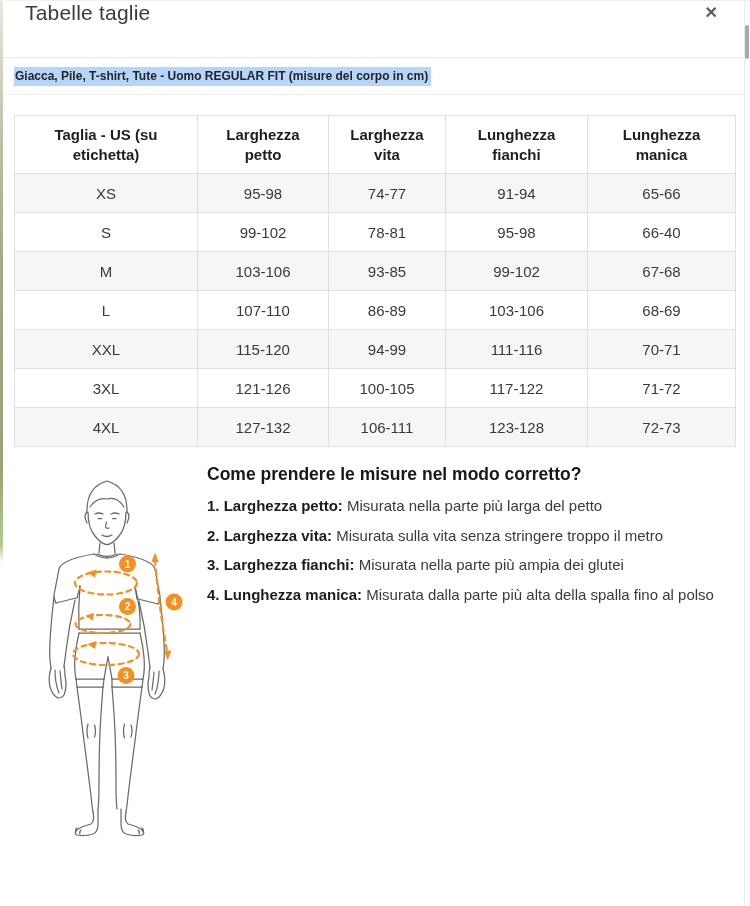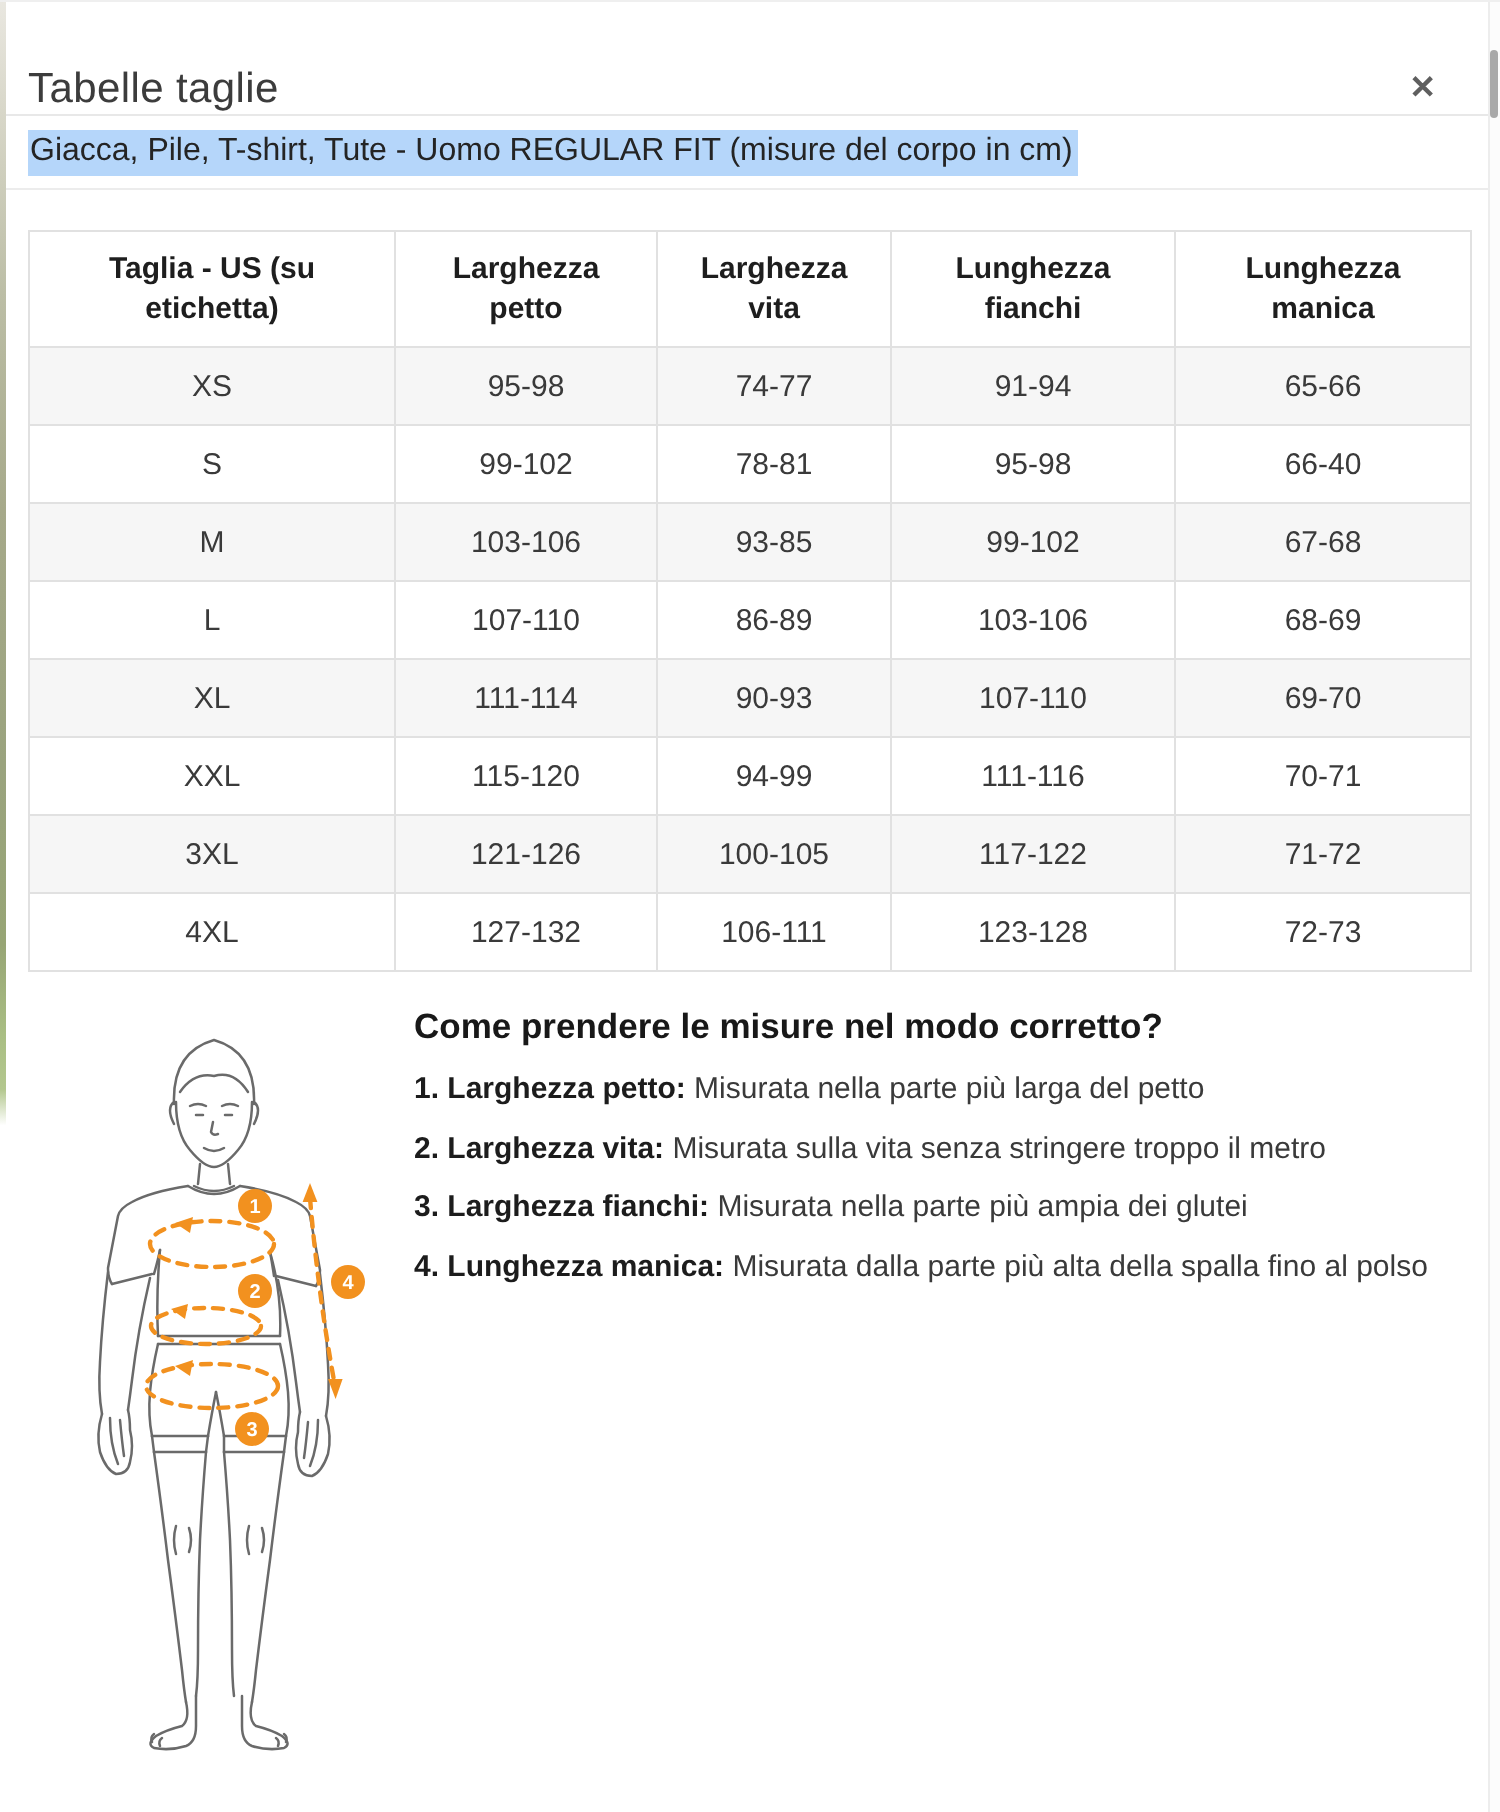--- a/index.html
+++ b/index.html
@@ -13,29 +13,29 @@
       #9aa37e 42%,#97a575 52%,#a9be83 57%,#b3c78e 60%,#ffffff 62%,#ffffff 100%); }
 
   
   .scroll-strip { position:absolute; right:0; top:0; width:6px; height:906px;
     background:#fcfcfc; border-left:1px solid #ededed; }
   .scroll-thumb { position:absolute; right:1px; top:24px; width:4px; height:34px;
     background:#a9a9a9; border-radius:2px; }
 
   .modal { position:absolute; left:3px; top:0; width:741px; height:906px; background:#fff; }
 
-  .modal-header { height:57px; display:flex; align-items:flex-end; justify-content:space-between;
-    padding:0 22px 0 11px; border-bottom:1px solid #e8e8e8; }
+  .modal-header { height:57px; display:flex; align-items:flex-start; justify-content:space-between;
+    padding:0 22px 0 22px; border-bottom:1px solid #e8e8e8; }
   .modal-title { font-size:21px; font-weight:500; color:#3c3c3c; letter-spacing:.2px; }
   .close-btn { background:none; border:none; cursor:pointer; font-size:16px; font-weight:700;
     color:#5f5f5f; line-height:1; padding:4px; }
 
   .subtitle-bar { height:37px; display:flex; align-items:center; padding:0 11px;
     border-bottom:1px solid #ececec; }
-  .subtitle-hl { font-size:16px; font-weight:400; color:#242424;
+  .subtitle-hl { font-size:12px; font-weight:700; color:#242424;
     background:#b5d6fa; padding:2px 3px 3px 1px; }
 
   table.size-table { border-collapse:collapse; table-layout:fixed; width:721px;
     margin:20px 0 0 11px; font-size:15px; }
   table.size-table th, table.size-table td { border:1px solid #e1e1e1; text-align:center; }
   table.size-table th { font-weight:700; color:#1e1e1e; padding:9px 12px; line-height:19.5px;
     background:#fff; vertical-align:middle; }
   table.size-table td { padding:0 26px; height:39px; vertical-align:middle; color:#3a3a3a; }
   table.size-table tbody tr:nth-child(odd) { background:#f6f6f6; }
 
@@ -103,27 +103,20 @@
             <td>67-68</td>
           </tr>
           <tr>
             <td>L</td>
             <td>107-110</td>
             <td>86-89</td>
             <td>103-106</td>
             <td>68-69</td>
           </tr>
           <tr>
-            <td>XL</td>
-            <td>111-114</td>
-            <td>90-93</td>
-            <td>107-110</td>
-            <td>69-70</td>
-          </tr>
-          <tr>
             <td>XXL</td>
             <td>115-120</td>
             <td>94-99</td>
             <td>111-116</td>
             <td>70-71</td>
           </tr>
           <tr>
             <td>3XL</td>
             <td>121-126</td>
             <td>100-105</td>

